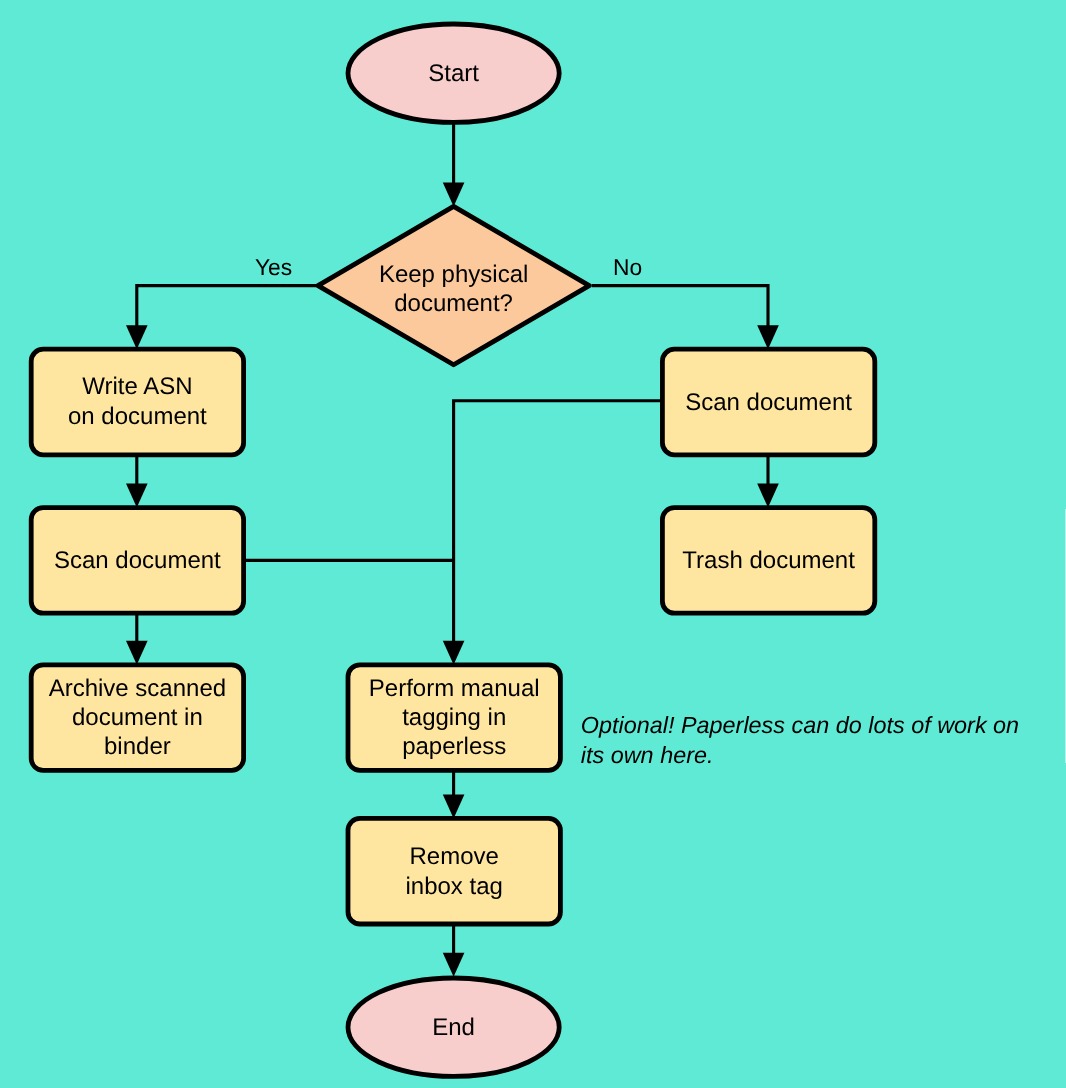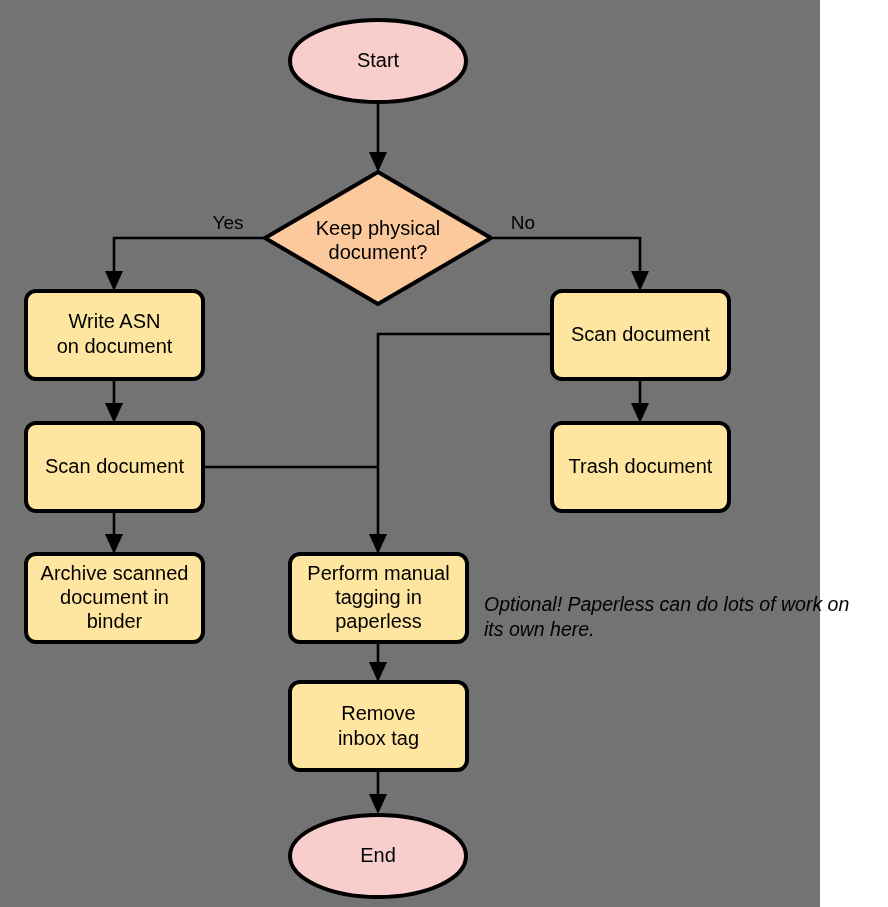--- a/index.html
+++ b/index.html
@@ -8,23 +8,23 @@
     background: #ffffff;
   }
   body {
     width: 888px;
     height: 907px;
     font-family: "Liberation Sans", sans-serif;
     overflow: hidden;
   }
   #flowchart-root {
     position: relative;
-    width: 820px;
+    width: 888px;
     height: 907px;
-    background: #737373;
+    background: #5eead4;
   }
   svg#flow-svg {
     display: block;
     width: 888px;
     height: 907px;
   }
   .node-shape {
     stroke: #000000;
     stroke-width: 4;
     stroke-linejoin: round;

